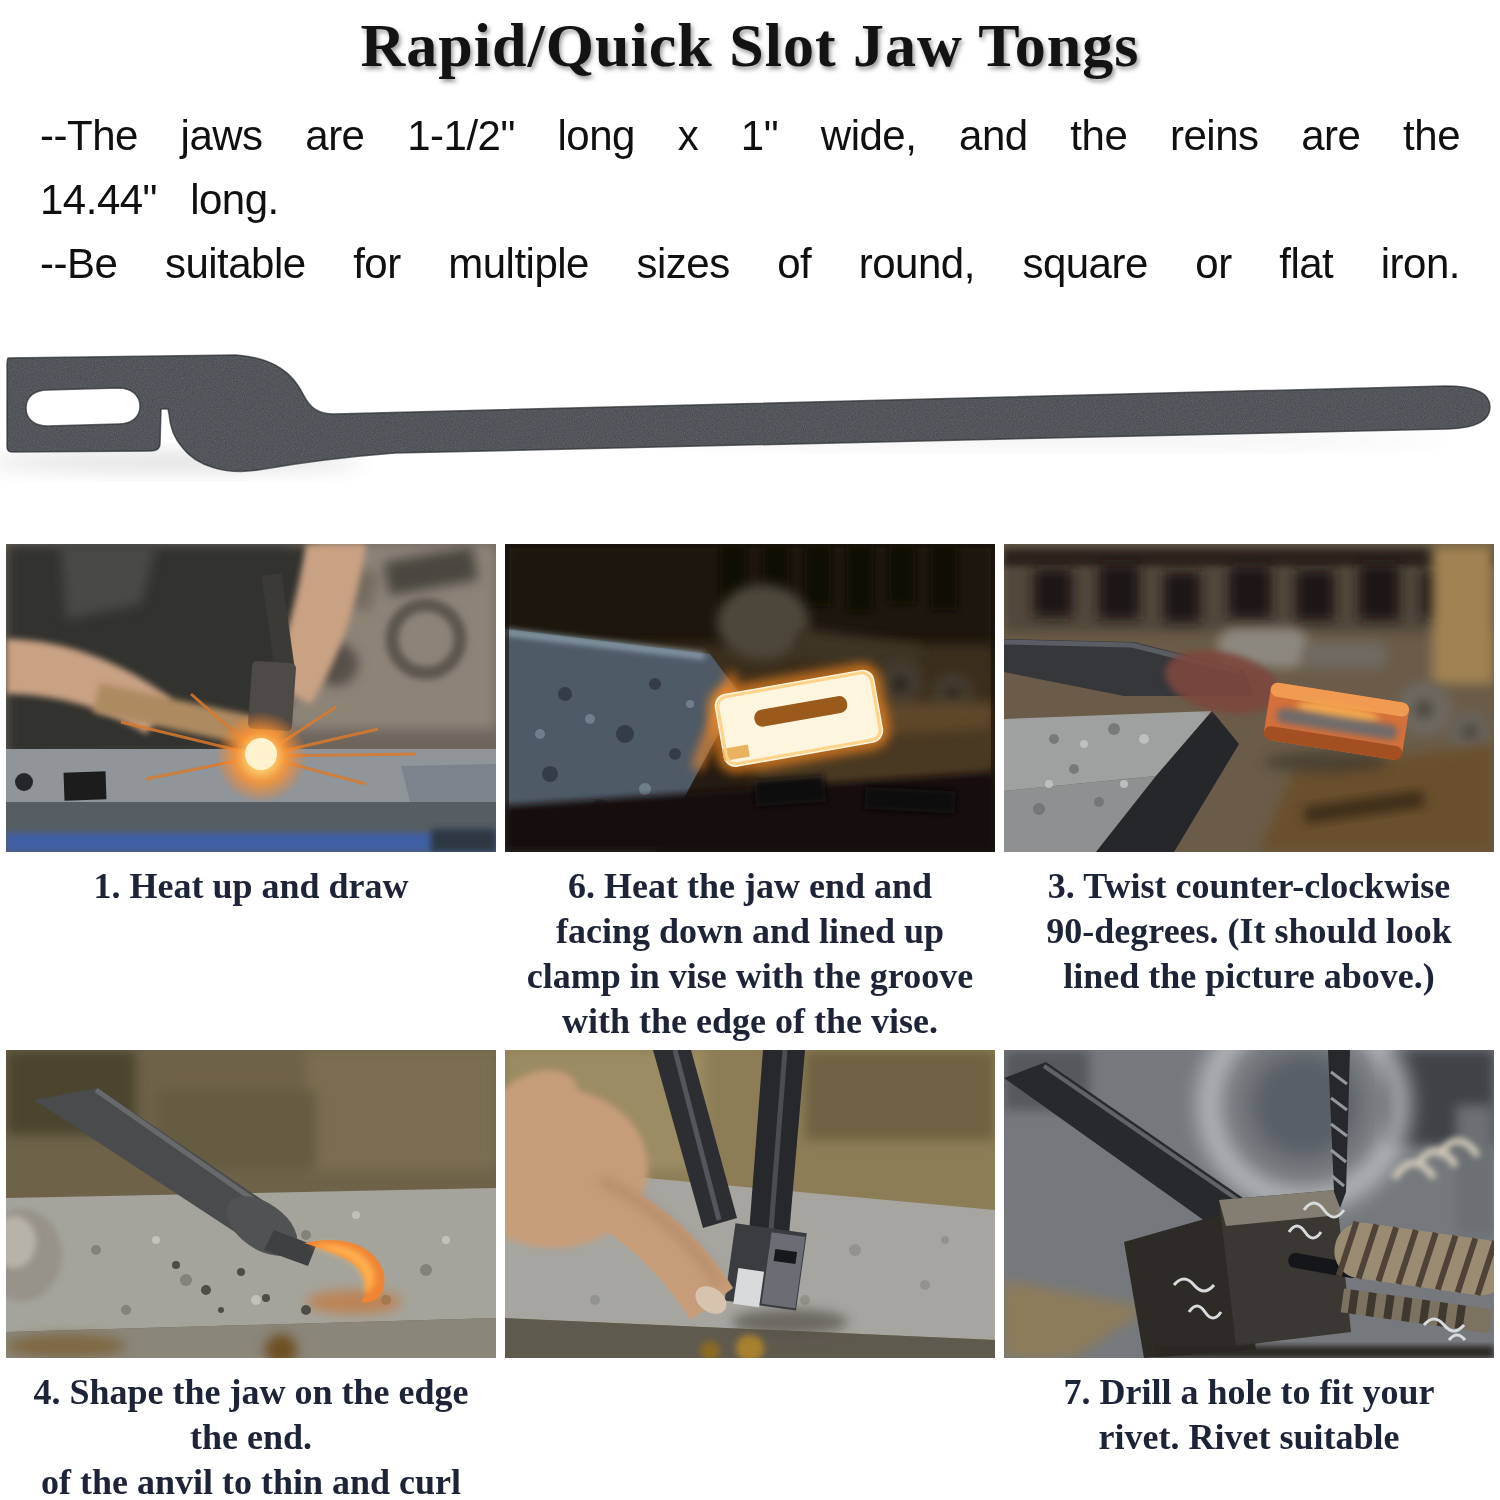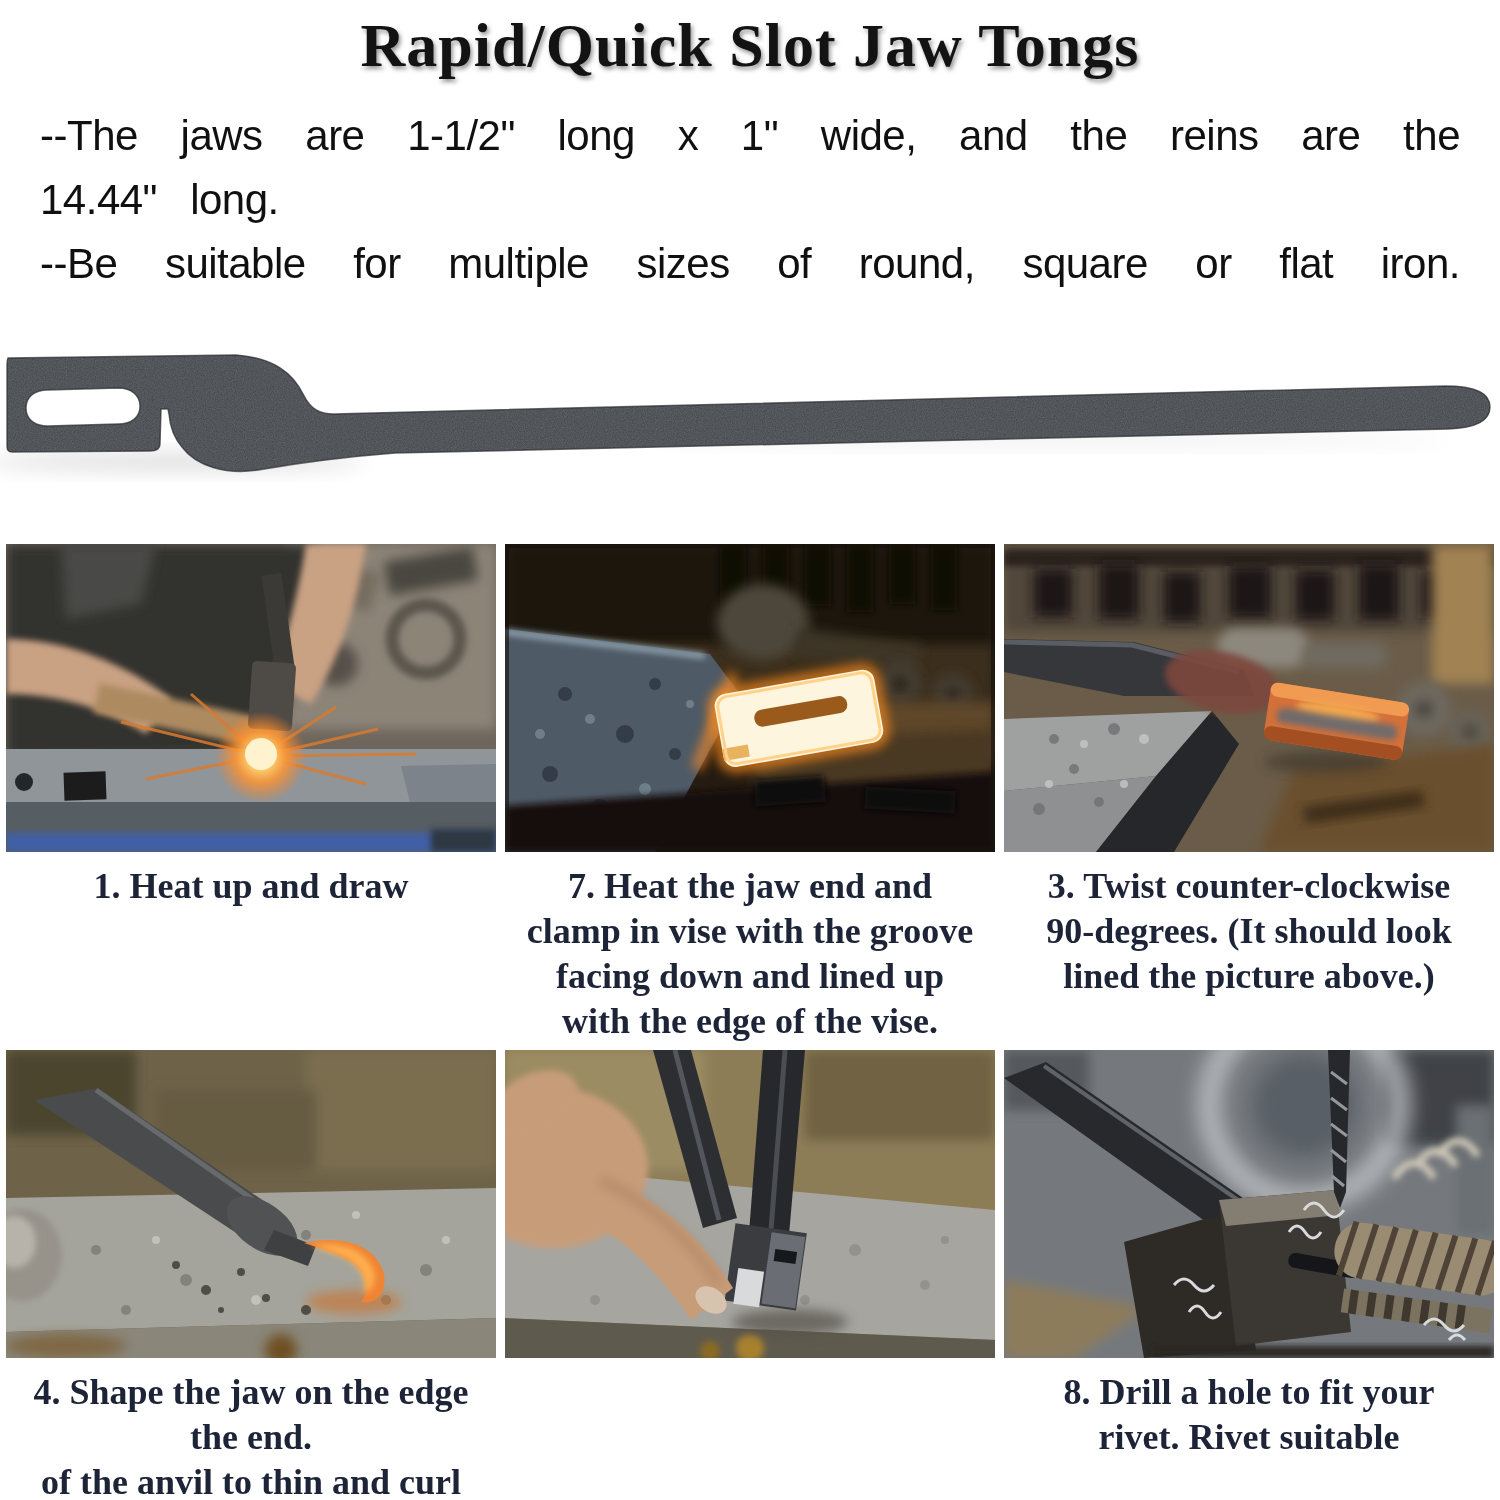--- a/index.html
+++ b/index.html
@@ -168,23 +168,23 @@
           <rect x="250" y="160" width="94" height="17" rx="8" fill="#9a5a1c"></rect>
           <rect x="213" y="192" width="26" height="12" fill="#e8b25e"></rect>
           <rect x="216" y="141" width="156" height="68" rx="10" fill="none" stroke="#ffd28a" stroke-width="3"></rect>
         </g>
         <polygon points="0,262 490,228 490,308 0,308" fill="#191008" filter="url(#b3)"></polygon>
         <rect x="250" y="234" width="70" height="26" fill="#0e0b08" filter="url(#b3)" transform="rotate(-4 285 247)"></rect>
         <rect x="360" y="245" width="90" height="22" fill="#100c08" filter="url(#b3)" transform="rotate(3 405 256)"></rect>
         <rect x="0" y="0" width="490" height="308" fill="none" stroke="#15100a" stroke-width="8" opacity=".6"></rect>
       </svg>
       <figcaption class="cap">
-        <div class="cl">7. Heat the jaw end and</div>
+        <div class="cl">6. Heat the jaw end and</div>
+        <div class="cl">facing down and lined up</div>
         <div class="cl">clamp in vise with the groove</div>
-        <div class="cl">facing down and lined up</div>
         <div class="cl">with the edge of the vise.</div>
       </figcaption>
     </figure>
 
     <figure class="cell">
       <svg class="photo" viewBox="0 0 490 308" preserveAspectRatio="none">
         <rect width="490" height="308" fill="#6a5c48"></rect>
         <rect x="0" y="0" width="490" height="88" fill="#51463a" filter="url(#b6)"></rect>
         <rect x="0" y="6" width="490" height="16" fill="#2a241d" filter="url(#b3)"></rect>
         <g fill="#1d1915" filter="url(#b6)">
@@ -387,19 +387,19 @@
           <path d="M300,160 q10,-14 20,0 q10,14 20,0"></path>
           <path d="M285,182 q8,-12 16,0 q8,12 16,0"></path>
           <path d="M170,235 q10,-12 20,0 q10,12 20,0"></path>
           <path d="M185,262 q8,-12 16,0 q8,12 16,0"></path>
           <path d="M420,275 q10,-12 20,0 q10,12 20,0"></path>
           <path d="M445,290 q8,-10 16,0"></path>
         </g>
         <rect x="150" y="296" width="340" height="12" fill="#2a2724" filter="url(#b3)"></rect>
       </svg>
       <figcaption class="cap">
-        <div class="cl">8. Drill a hole to fit your</div>
+        <div class="cl">7. Drill a hole to fit your</div>
         <div class="cl">rivet. Rivet suitable</div>
       </figcaption>
     </figure>
 
   </div>
 </div>
 
 </body></html>

